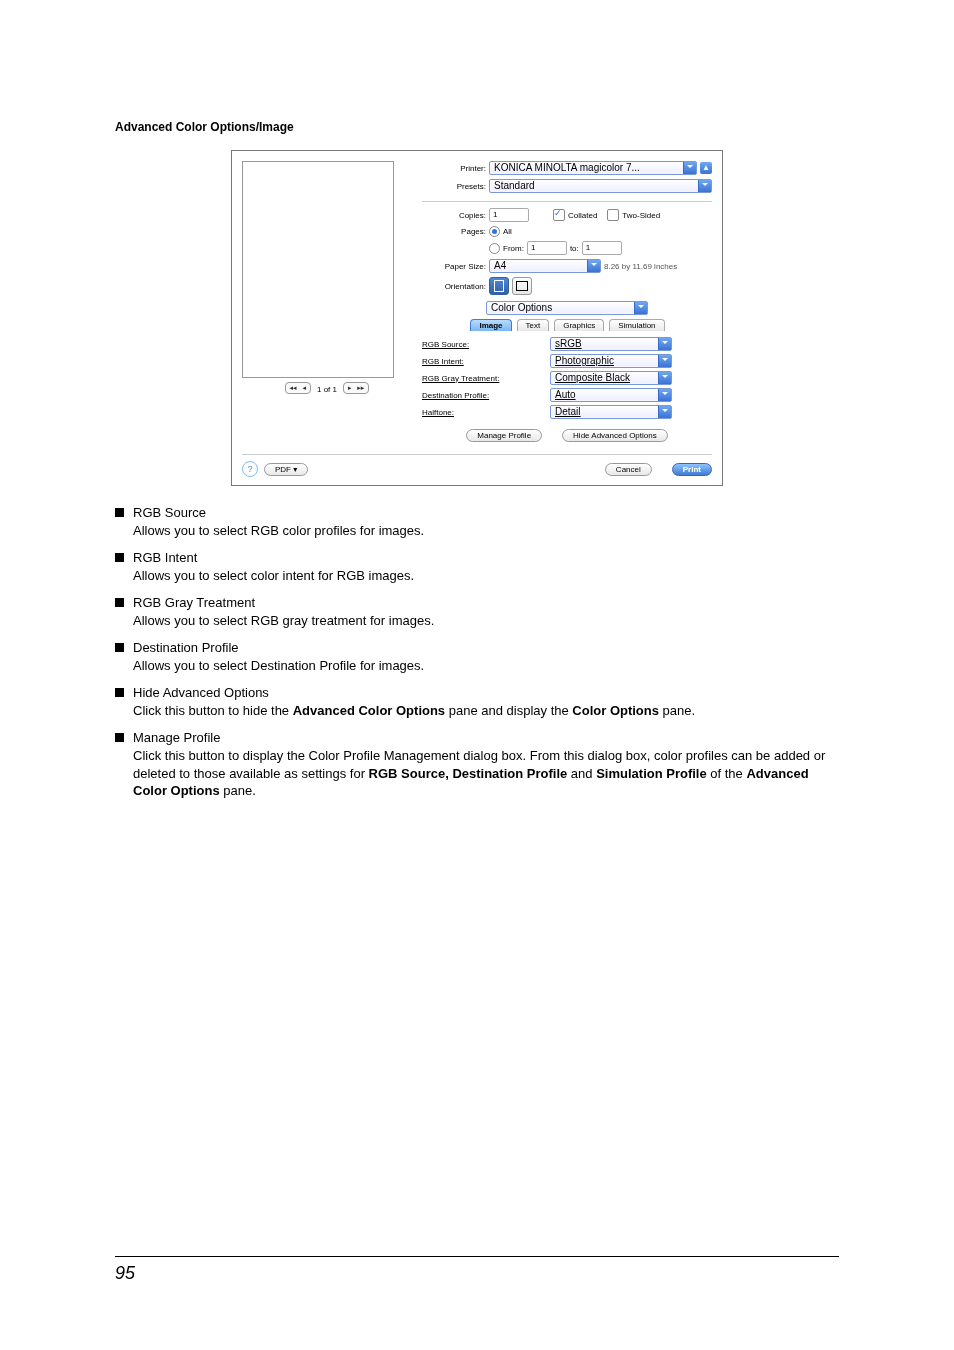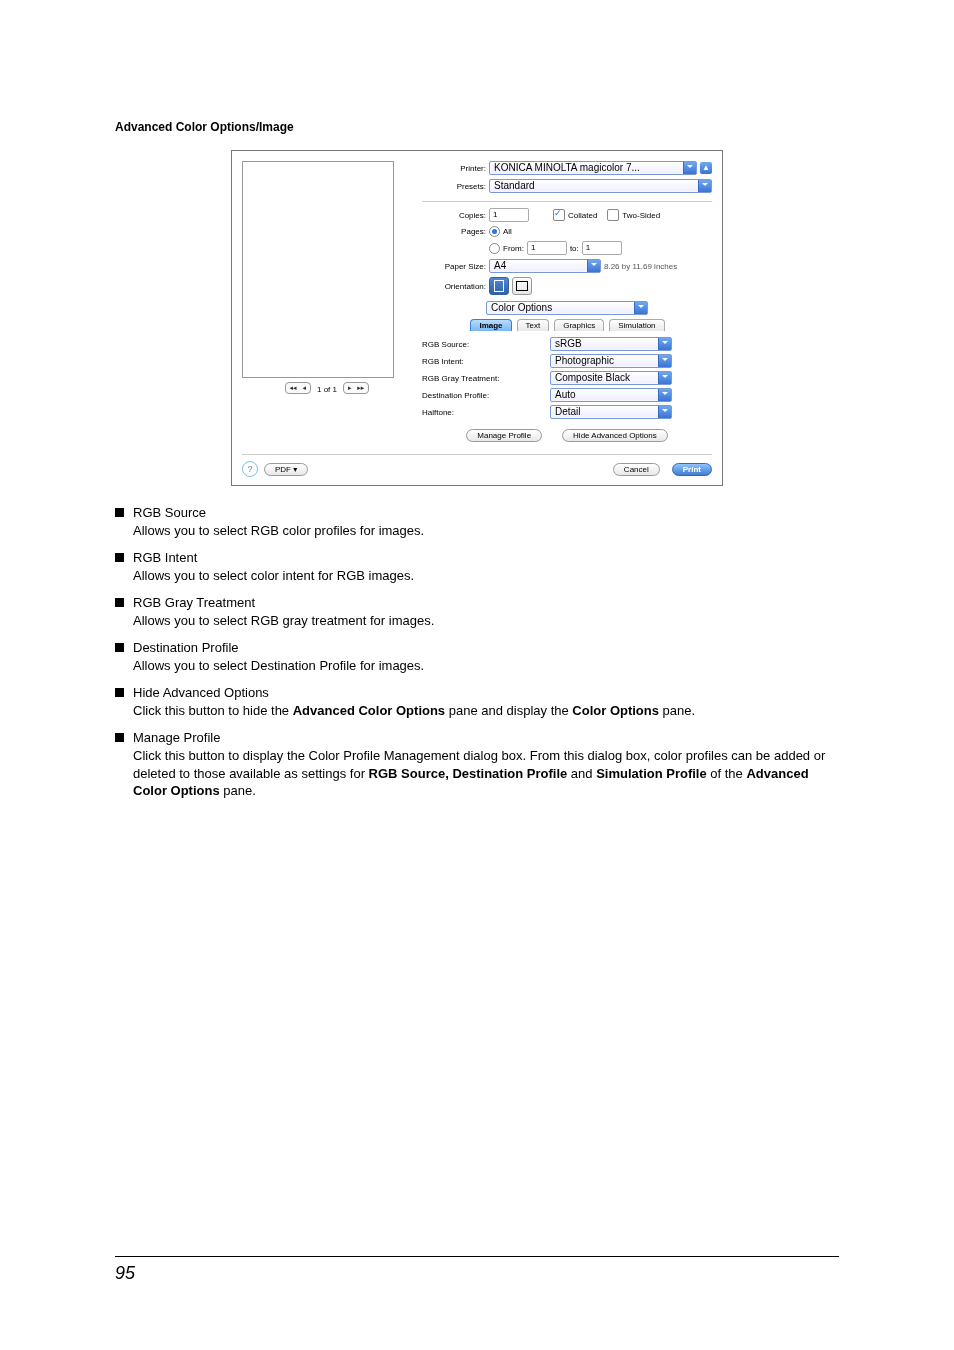--- a/index.html
+++ b/index.html
@@ -219,20 +219,21 @@
     color: #0a2;
     color: #000;
   }
   .tab.active span { color:#000; }
   .tab.active { background: linear-gradient(#b7dcff,#7bb7f1); }
   .opt-row {
     display: flex;
     align-items: center;
     margin: 3px 0;
     gap: 8px;
+    text-decoration: underline;
   }
   .opt-row .olab {
     width: 120px;
     flex: 0 0 120px;
     font-size: 8px;
   }
   .pill-btn {
     border: 1px solid #999;
     border-radius: 8px;
     padding: 1px 10px;
@@ -254,21 +255,21 @@
     border: 1px solid #7abfee;
     border-radius: 50%;
     color: #4f88d8;
     font-size: 9px;
     display: inline-flex;
     justify-content: center;
     align-items: center;
   }
   .footer-right {
     display: flex;
-    gap: 12px;
+    gap: 20px;
   }
   .pill-btn.primary {
     background: linear-gradient(#8fc4ff,#3f7cd1);
     border-color: #3766b5;
     color: #fff;
     font-weight: bold;
   }
   
   ul.bullets {
     list-style: none;

